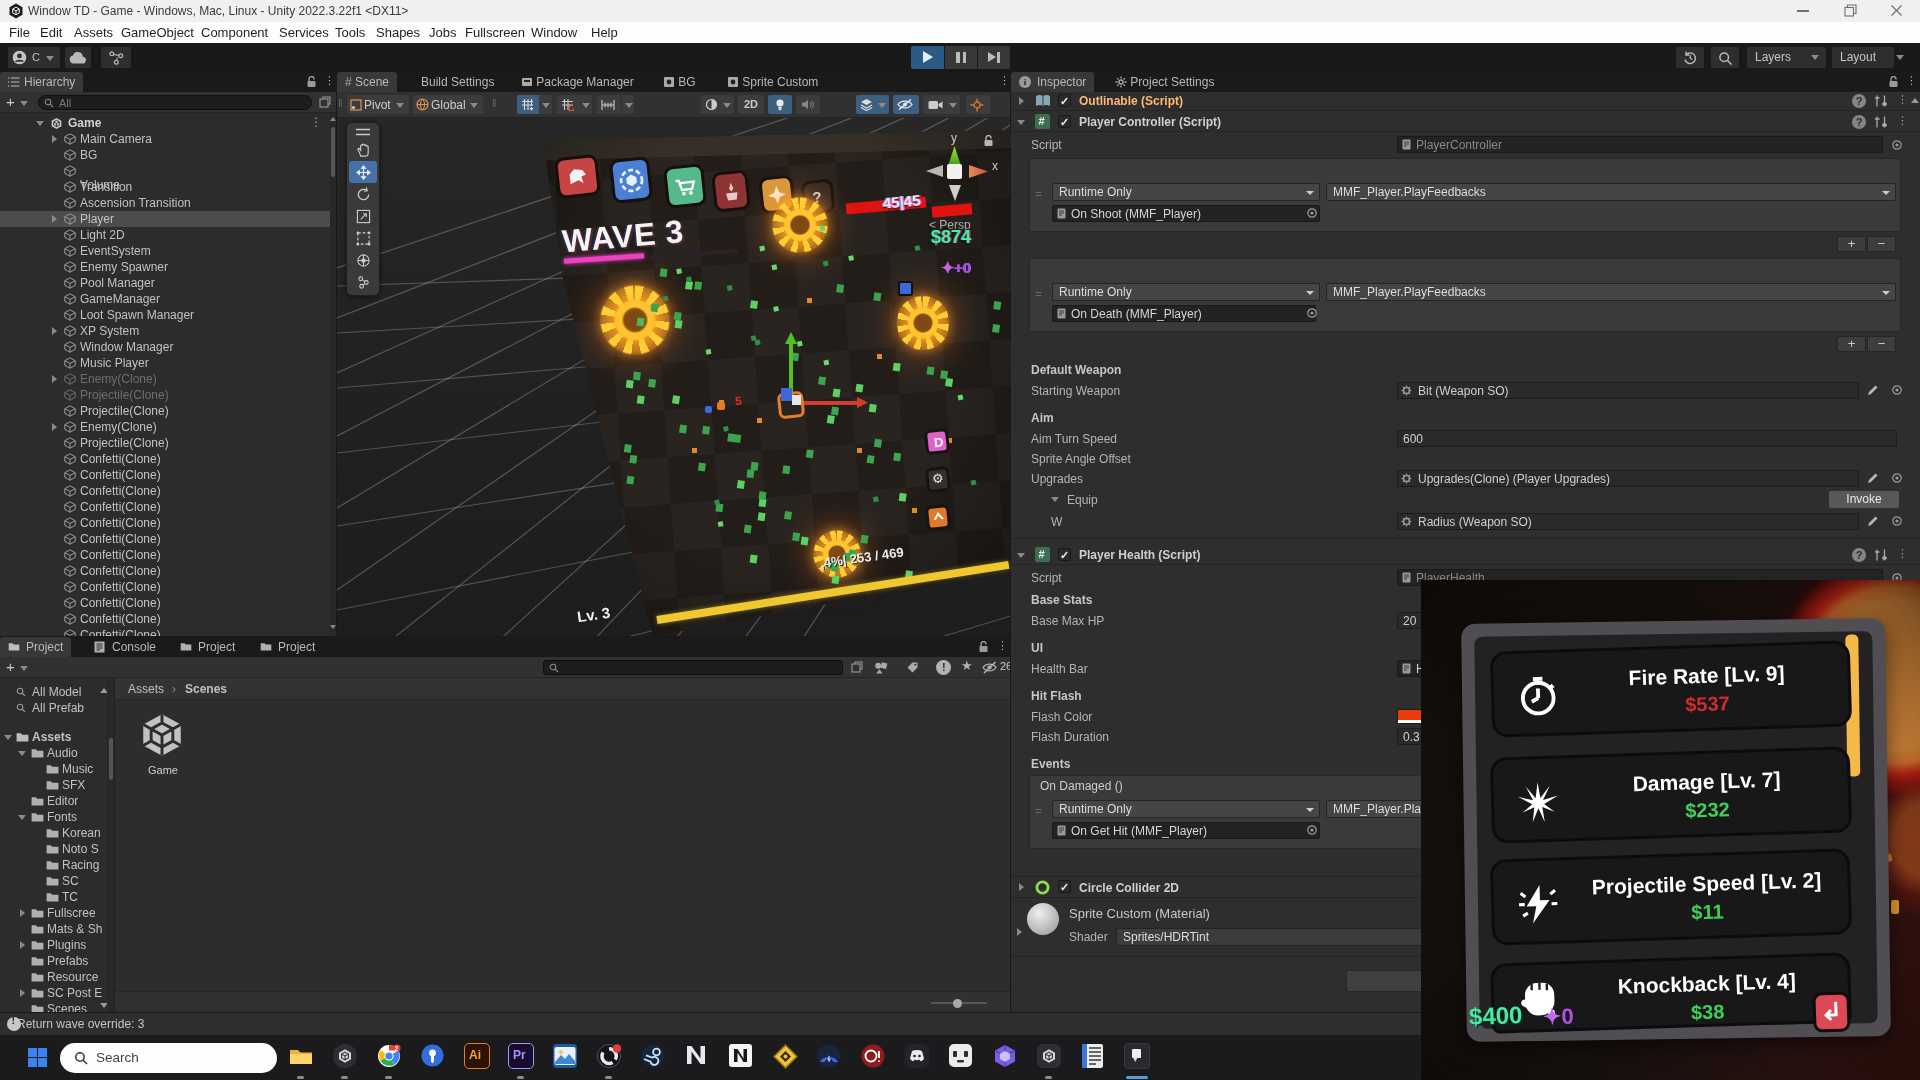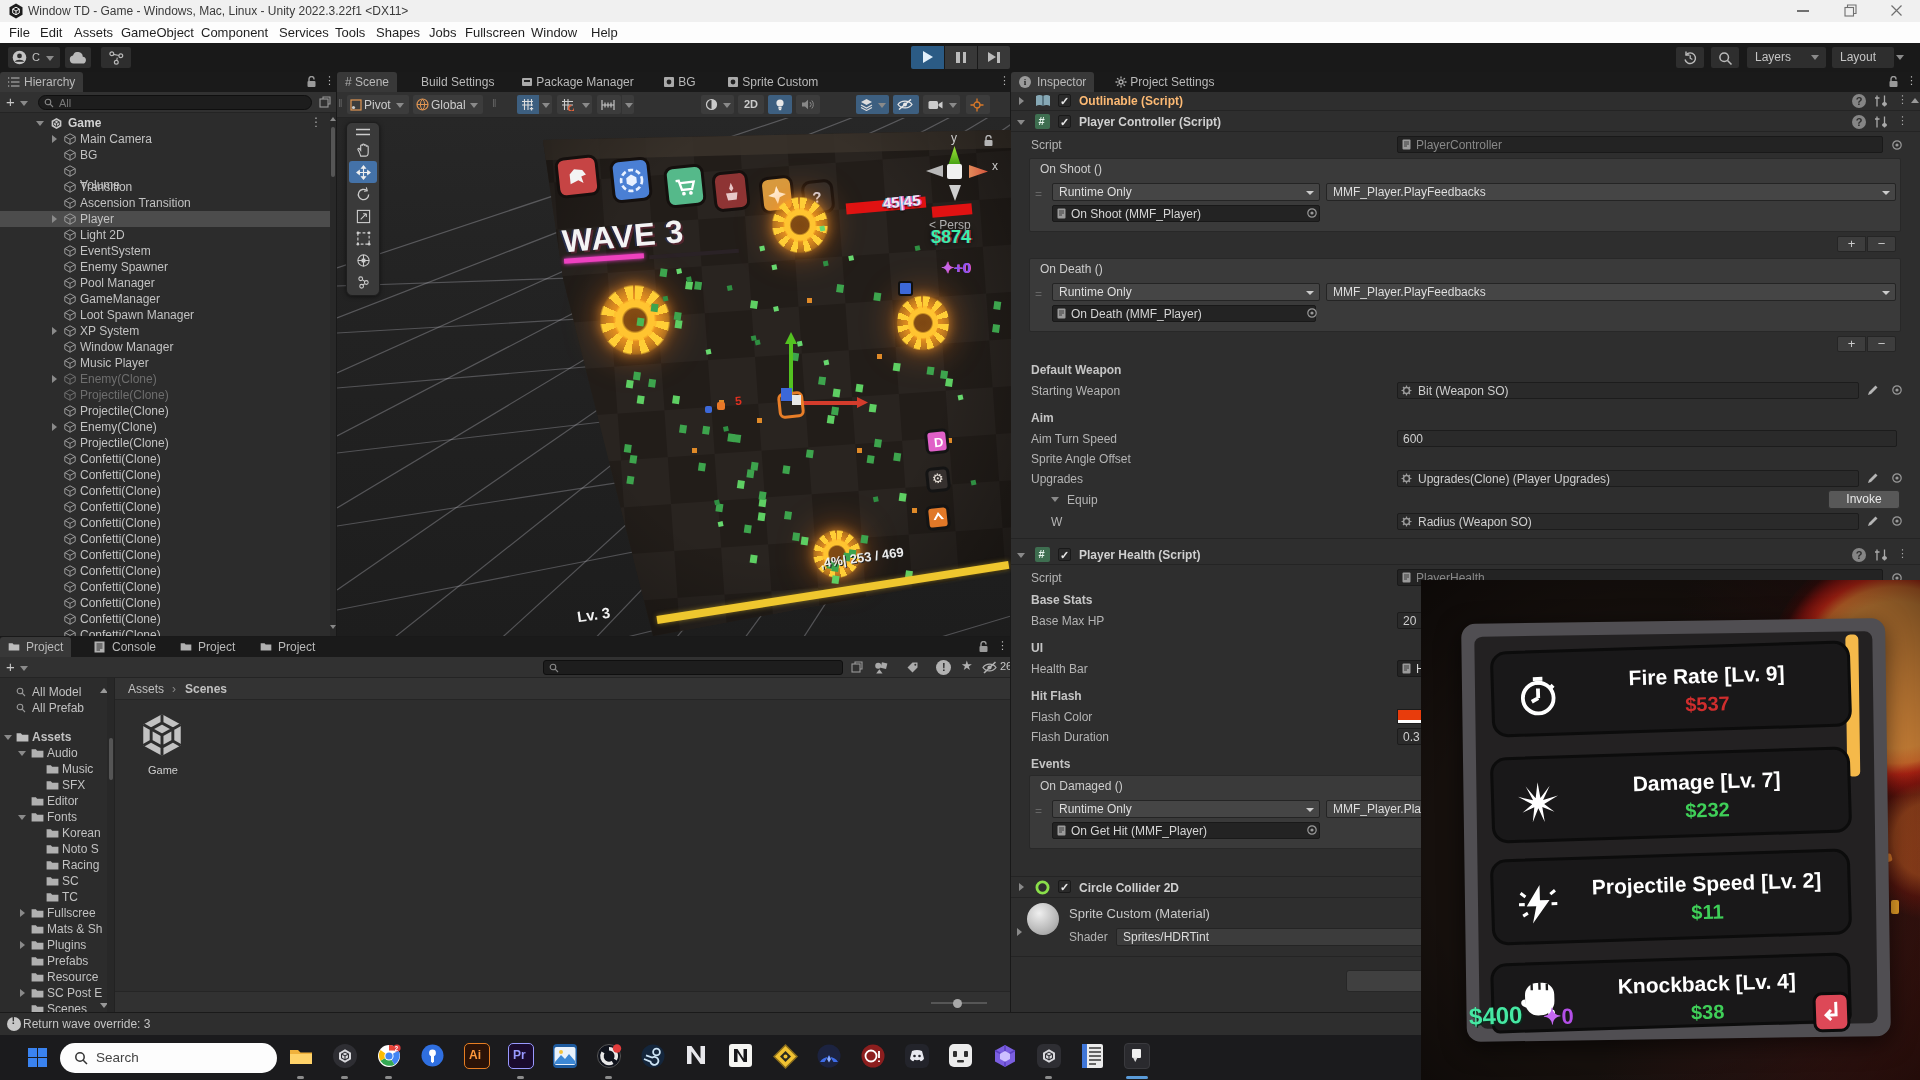--- a/index.html
+++ b/index.html
@@ -896,21 +896,21 @@
 <span class="abs" style="left:33px;top:86px;font-size:11px;color:#cfcfcf">Game</span>
 <div class="abs" style="left:0;top:313px;width:896px;height:22px;background:#313131;border-top:1px solid #252525">
 <div class="abs" style="left:816px;top:10px;width:56px;height:2px;background:#565656"></div>
 <div class="abs" style="left:838px;top:6.5px;width:9px;height:9px;border-radius:50%;background:#a8a8a8"></div>
 </div>
     </div>
   </div>
 <div class="abs" id="status" style="left:0;top:1012px;width:1920px;height:23px;background:#2e2e2e;border-top:1px solid #1a1a1a">
 <div class="abs" style="left:7px;top:4px;width:14px;height:14px;border-radius:50%;background:#c8c8c8"></div>
 <span class="abs" style="left:11.5px;top:1px;font-size:11px;font-weight:bold;color:#2e2e2e">!</span>
-<span class="abs" style="left:23px;top:4px;font-size:12px;color:#c5c5c5">Return wave override: 3</span>
+<span class="abs" style="left:17px;top:4px;font-size:12px;color:#c5c5c5">Return wave override: 3</span>
   </div>
 <div class="abs" id="insp" style="left:1010px;top:72px;width:910px;height:940px;background:#2e2e2e;border-left:1px solid #191919">
 <div class="abs tabbar" style="left:0;top:0;width:910px">
 <div class="tab on" style="left:0"><span class="abs" style="left:8px;top:4px;width:12px;height:12px;border-radius:50%;background:#9a9a9a;color:#222;font-size:9px;text-align:center;line-height:12px;font-weight:bold;font-family:'Liberation Serif',serif">i</span><span style="margin-left:18px">Inspector</span></div>
 <div class="tab" style="left:96px"><svg style="display:inline-block;vertical-align:-2px" width="12" height="12" viewBox="0 0 12 12">
           <circle cx="6" cy="6" r="2" fill="none" stroke="#aaa" stroke-width="1.4"></circle>
           <path d="M6 0.5 V2.5 M6 9.5 V11.5 M0.5 6 H2.5 M9.5 6 H11.5 M2.1 2.1 L3.5 3.5 M8.5 8.5 L9.9 9.9 M9.9 2.1 L8.5 3.5 M3.5 8.5 L2.1 9.9" stroke="#aaa" stroke-width="1.3"></path>
         </svg> Project Settings</div>
       <svg class="abs" style="left:877px;top:4px" width="11" height="12" viewBox="0 0 11 12">
         <rect x="1.5" y="5" width="8" height="6" rx="1" fill="#9a9a9a"></rect>
@@ -951,37 +951,35 @@
 <span class="lbl grayed" style="left:20px;top:66px">Script</span>
 <div class="objf grayed" style="left:386px;top:64px;width:486px;color:#888"><svg class="abs" style="left:4px;top:2px" width="9" height="11" viewBox="0 0 9 11">
         <rect x="0.5" y="0.5" width="8" height="10" rx="1" fill="#9a9a9a"></rect>
         <path d="M2 3 H7 M2 5 H7 M2 7 H5" stroke="#333" stroke-width="0.9"></path>
       </svg><span style="margin-left:14px">PlayerController</span></div>
 <svg class="abs" style="left:880px;top:67px" width="12" height="12" viewBox="0 0 12 12">
       <circle cx="6" cy="6" r="4.2" fill="none" stroke="#999" stroke-width="1.2"></circle>
       <circle cx="6" cy="6" r="1.6" fill="#999"></circle>
     </svg>
 <div class="evbox" style="left:18px;top:86px;width:872px;height:74px">
-<div class="evhead">On Shoot ()</div>
 <span class="abs" style="left:5px;top:28px;color:#666;font-size:12px">=</span>
 <div class="drop" style="left:22px;top:24px;width:268px">Runtime Only<span class="dar"></span></div>
 <div class="drop" style="left:296px;top:24px;width:570px">MMF_Player.PlayFeedbacks<span class="dar"></span></div>
 <div class="objf" style="left:22px;top:46px;width:268px"><svg class="abs" style="left:4px;top:2px" width="9" height="11" viewBox="0 0 9 11">
           <rect x="0.5" y="0.5" width="8" height="10" rx="1" fill="#9a9a9a"></rect>
           <path d="M2 3 H7 M2 5 H7 M2 7 H5" stroke="#333" stroke-width="0.9"></path>
         </svg><span style="margin-left:14px">On Shoot (MMF_Player)</span></div>
 <svg class="abs" style="left:276px;top:48px" width="12" height="12" viewBox="0 0 12 12">
         <circle cx="6" cy="6" r="4.2" fill="none" stroke="#999" stroke-width="1.2"></circle>
         <circle cx="6" cy="6" r="1.6" fill="#999"></circle>
       </svg>
 </div>
 <div class="pm" style="left:826px;top:164px;border-radius:2px 0 0 2px">+</div>
     <div class="pm" style="left:856px;top:164px;border-radius:0 2px 2px 0">−</div>
 <div class="evbox" style="left:18px;top:186px;width:872px;height:74px">
-<div class="evhead">On Death ()</div>
 <span class="abs" style="left:5px;top:28px;color:#666;font-size:12px">=</span>
 <div class="drop" style="left:22px;top:24px;width:268px">Runtime Only<span class="dar"></span></div>
 <div class="drop" style="left:296px;top:24px;width:570px">MMF_Player.PlayFeedbacks<span class="dar"></span></div>
 <div class="objf" style="left:22px;top:46px;width:264px"><svg class="abs" style="left:4px;top:2px" width="9" height="11" viewBox="0 0 9 11">
           <rect x="0.5" y="0.5" width="8" height="10" rx="1" fill="#9a9a9a"></rect>
           <path d="M2 3 H7 M2 5 H7 M2 7 H5" stroke="#333" stroke-width="0.9"></path>
         </svg><span style="margin-left:14px">On Death (MMF_Player)</span></div>
 <svg class="abs" style="left:276px;top:48px" width="12" height="12" viewBox="0 0 12 12">
         <circle cx="6" cy="6" r="4.2" fill="none" stroke="#999" stroke-width="1.2"></circle>
         <circle cx="6" cy="6" r="1.6" fill="#999"></circle>

